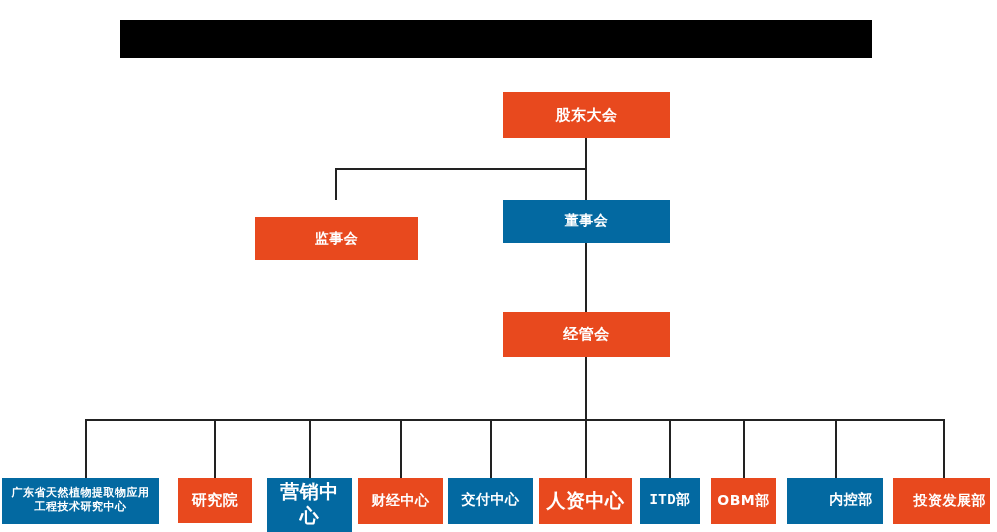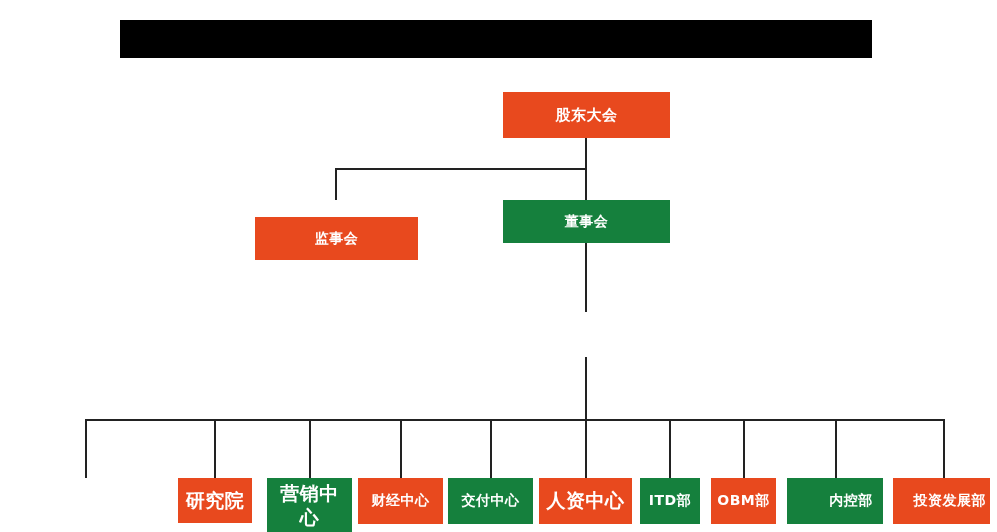--- a/index.html
+++ b/index.html
@@ -31,21 +31,22 @@
     color: #ffffff;
     font-weight: bold;
     line-height: 1.25;
     letter-spacing: 0.5px;
     user-select: none;
   }
   .node.dark {
     background: #E8491E;
   }
   .node.light {
-    background: #15803d;
+    background: #0369a1;
+    font-family: Liberation Mono, monospace;
   }
   .node .node-label {
     display: block;
     padding: 0 4px;
   }
   .connector {
     position: absolute;
     background: #222222;
   }
   .connector.v {
@@ -92,23 +93,29 @@
   </div>
 
   <div class="node dark" style="left:255px; top:217px; width:163px; height:43px; font-size:14px;">
     <span class="node-label">监事会</span>
   </div>
 
   <div class="node light" style="left:503px; top:200px; width:167px; height:43px; font-size:14px;">
     <span class="node-label">董事会</span>
   </div>
 
+  <div class="node dark" style="left:503px; top:312px; width:167px; height:45px; font-size:15px;">
+    <span class="node-label">经管会</span>
+  </div>
 
+  <div class="node light" style="left:2px; top:478px; width:157px; height:46px; font-size:11px;">
+    <span class="node-label">广东省天然植物提取物应用工程技术研究中心</span>
+  </div>
 
-  <div class="node dark" style="left:178px; top:478px; width:74px; height:45px; font-size:19px;">
+  <div class="node dark" style="left:178px; top:478px; width:74px; height:45px; font-size:15px;">
     <span class="node-label">研究院</span>
   </div>
 
   <div class="node light" style="left:267px; top:478px; width:85px; height:56px; font-size:19px;">
     <span class="node-label">营销中心</span>
   </div>
 
   <div class="node dark" style="left:358px; top:478px; width:85px; height:46px; font-size:14px;">
     <span class="node-label">财经中心</span>
   </div>

